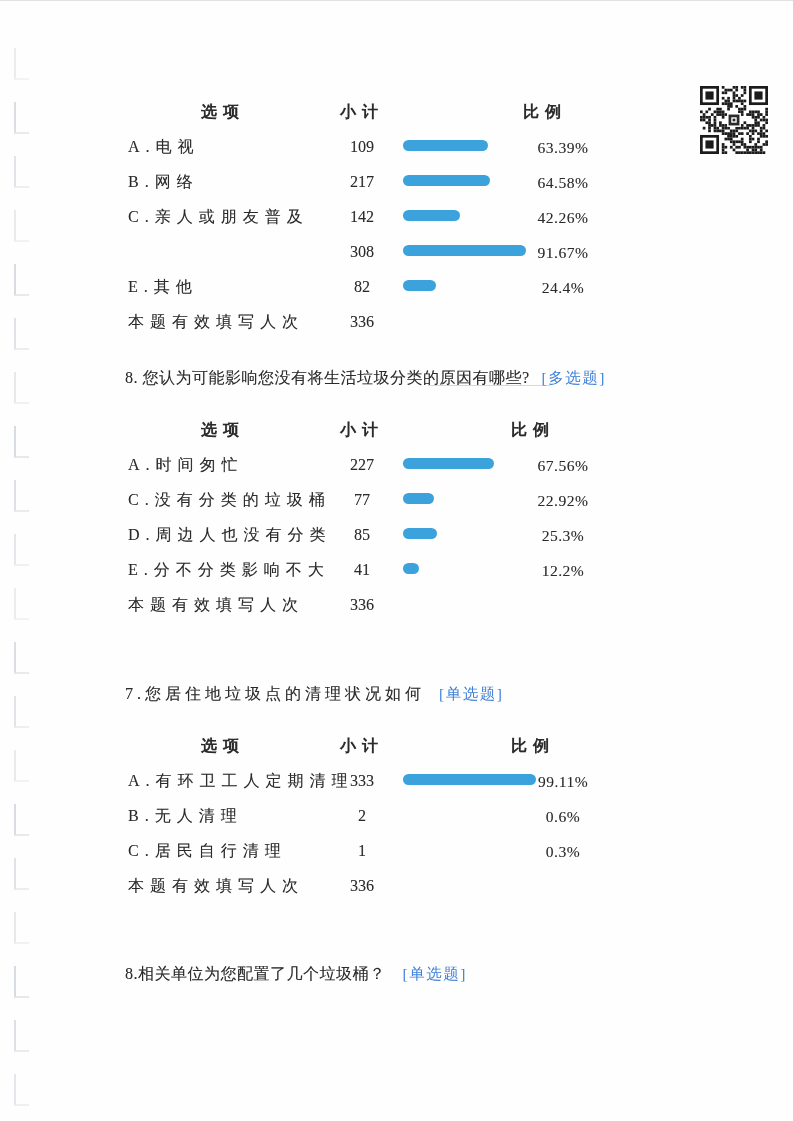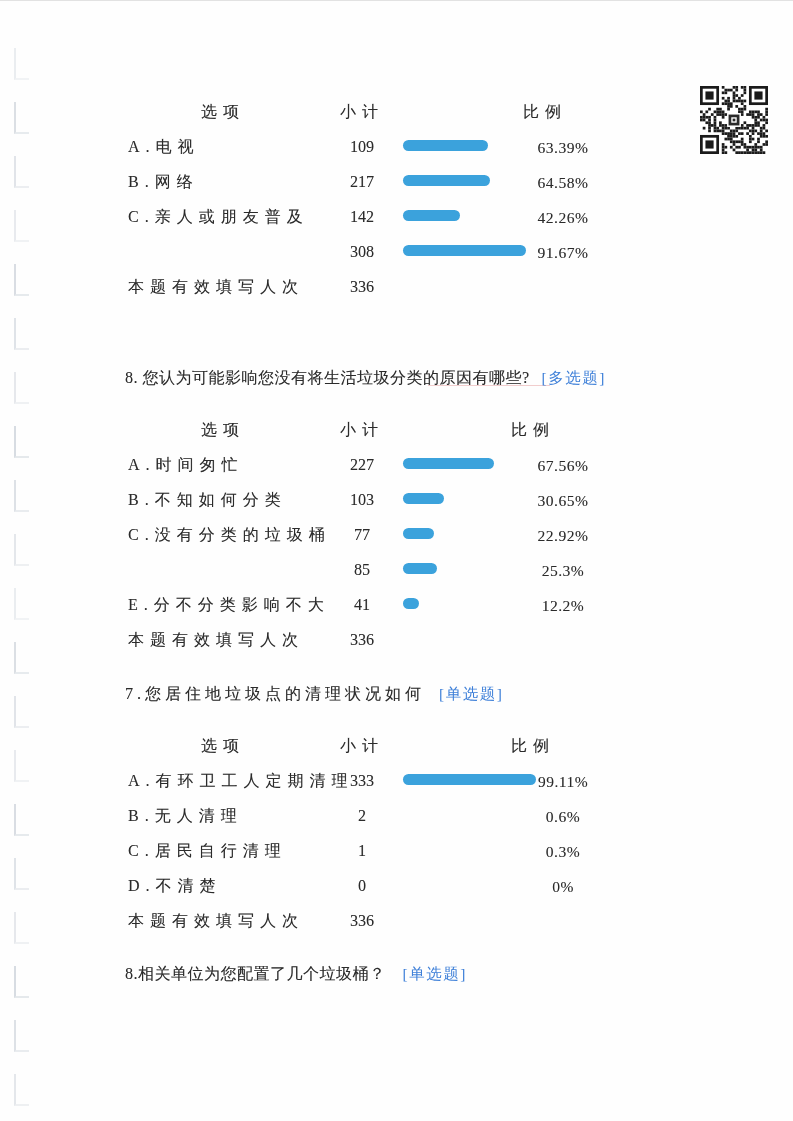--- a/index.html
+++ b/index.html
@@ -14,21 +14,21 @@
   
   .mark{position:absolute;left:14px;width:13px;height:30px;
     border-left:2px solid rgba(150,162,178,.42);
     border-bottom:2px solid rgba(150,162,178,.26);}
   
   .qr{position:absolute;left:700px;top:86px;width:68px;height:68px;}
   
   .sec{position:absolute;left:128px;width:600px;}
   .thead{position:relative;height:36px;}
   .trow,.tfoot{position:relative;height:35px;}
-  .thead span{position:absolute;top:7px;font-size:16px;letter-spacing:6px;text-align:center;line-height:22px;}
+  .thead span{position:absolute;top:7px;font-size:16px;letter-spacing:6px;text-align:center;line-height:22px;font-weight:bold;}
   .h-opt{left:0;width:190px;}
   .h-cnt{left:194px;width:80px;}
   .h-ratio{left:372px;width:90px;}
   .lab{position:absolute;left:0;top:6px;font-size:16px;letter-spacing:6px;line-height:22px;white-space:nowrap;}
   .cnt{position:absolute;left:194px;width:80px;top:6px;text-align:center;font-size:16px;line-height:22px;}
   .bar{position:absolute;left:275px;top:10px;height:11px;border-radius:5.5px;}
   .pct{position:absolute;left:380px;width:110px;top:7px;text-align:center;font-size:15.5px;line-height:22px;letter-spacing:.5px;}
   
   .qtitle{position:absolute;left:125px;font-size:16px;line-height:24px;white-space:nowrap;}
   .qtitle .tt{letter-spacing:.5px;}
@@ -317,20 +317,26 @@
           <span class="lab">C.亲人或朋友普及</span>
           <span class="cnt">142</span>
           <span class="bar" style="width: 57px; background: rgb(59, 162, 220);"></span>
           <span class="pct">42.26%</span>
         </div>
         <div class="trow">
           <span class="cnt">308</span>
           <span class="bar" style="width: 123px; background: rgb(59, 162, 220);"></span>
           <span class="pct">91.67%</span>
         </div>
+        <div class="trow">
+          <span class="lab">E.其他</span>
+          <span class="cnt">82</span>
+          <span class="bar" style="width: 33px; background: rgb(59, 162, 220);"></span>
+          <span class="pct">24.4%</span>
+        </div>
       </div>
     <div class="tfoot">
       <span class="lab">本题有效填写人次</span>
       <span class="cnt">336</span>
     </div>
     <div class="artifact-line" style="left:300px;top:291px;width:122px"></div>
   </div>
 
   <div class="qtitle" style="top:366px">
     <span class="tt">8. 您认为可能影响您没有将生活垃圾分类的原因有哪些?</span><span class="tg" style="margin-left: 12px; color: rgb(61, 127, 216);">[多选题]</span>
@@ -342,32 +348,27 @@
       <span class="h-ratio" style="left:360px">比例</span>
     </div>
     <div class="rows">
         <div class="trow">
           <span class="lab">A.时间匆忙</span>
           <span class="cnt">227</span>
           <span class="bar" style="width: 91px; background: rgb(59, 162, 220);"></span>
           <span class="pct">67.56%</span>
         </div>
         <div class="trow">
-          <span class="lab">B.不知如何分类</span>
-          <span class="cnt">103</span>
-          <span class="bar" style="width: 41px; background: rgb(59, 162, 220);"></span>
-          <span class="pct">30.65%</span>
-        </div>
-        <div class="trow">
           <span class="lab">C.没有分类的垃圾桶</span>
           <span class="cnt">77</span>
           <span class="bar" style="width: 31px; background: rgb(59, 162, 220);"></span>
           <span class="pct">22.92%</span>
         </div>
         <div class="trow">
+          <span class="lab">D.周边人也没有分类</span>
           <span class="cnt">85</span>
           <span class="bar" style="width: 34px; background: rgb(59, 162, 220);"></span>
           <span class="pct">25.3%</span>
         </div>
         <div class="trow">
           <span class="lab">E.分不分类影响不大</span>
           <span class="cnt">41</span>
           <span class="bar" style="width: 16px; background: rgb(59, 162, 220);"></span>
           <span class="pct">12.2%</span>
         </div>
@@ -397,25 +398,20 @@
         <div class="trow">
           <span class="lab">B.无人清理</span>
           <span class="cnt">2</span>
           <span class="pct">0.6%</span>
         </div>
         <div class="trow">
           <span class="lab">C.居民自行清理</span>
           <span class="cnt">1</span>
           <span class="pct">0.3%</span>
         </div>
-        <div class="trow">
-          <span class="lab">D.不清楚</span>
-          <span class="cnt">0</span>
-          <span class="pct">0%</span>
-        </div>
       </div>
     <div class="tfoot">
       <span class="lab">本题有效填写人次</span>
       <span class="cnt">336</span>
     </div>
   </div>
 
   <div class="qtitle" style="top:962px">
     <span class="tt">8.相关单位为您配置了几个垃圾桶？</span><span class="tg" style="margin-left: 17px; color: rgb(61, 127, 216);">[单选题]</span>
   </div>

